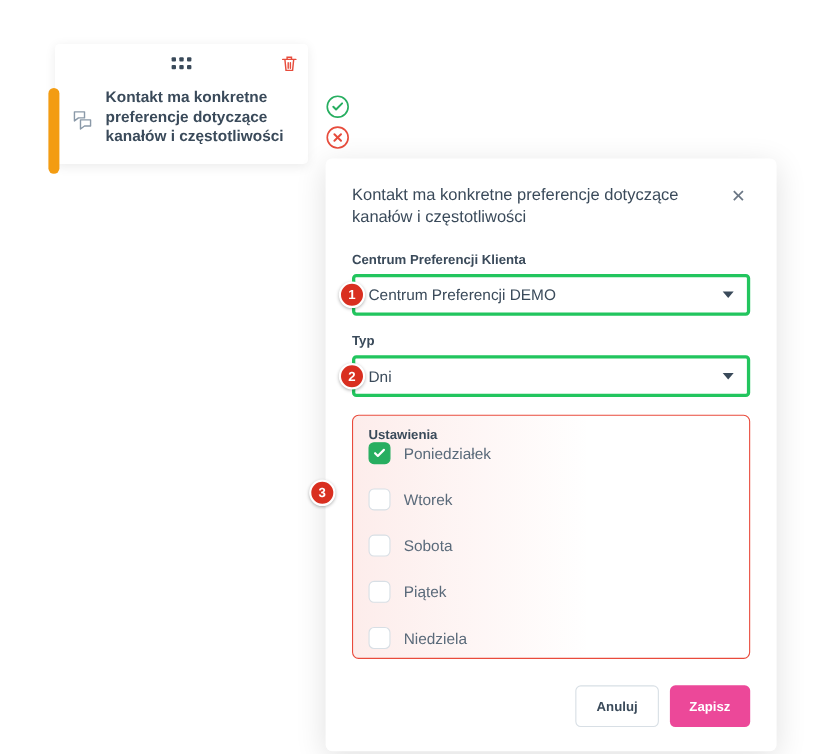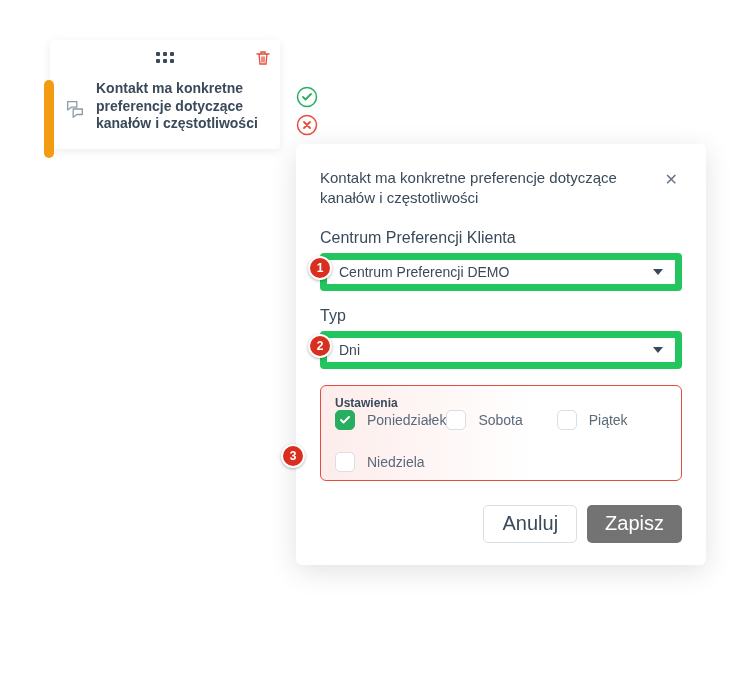--- a/index.html
+++ b/index.html
@@ -105,28 +105,28 @@
   }
   .panel-close {
     font-size: 16px;
     color: #6b7785;
     cursor: pointer;
     line-height: 1;
     padding: 4px;
   }
   .field-group { margin-bottom: 16px; position: relative; }
   .field-label {
-    font-size: 16px;
-    font-weight: 400;
+    font-size: 12px;
+    font-weight: 700;
     color: #3a4a5a;
     margin-bottom: 6px;
   }
   .select {
     height: 38px;
-    border: 7px solid #22c55e;
+    border: 3px solid #22c55e;
     border-radius: 4px;
     display: flex;
     align-items: center;
     justify-content: space-between;
     padding: 0 12px;
     cursor: pointer;
     font-size: 14px;
     color: #3a4a5a;
     background: #fff;
   }
@@ -145,21 +145,21 @@
     margin-top: 6px;
     background: linear-gradient(to right, rgba(233,75,60,0.10), rgba(233,75,60,0.0) 60%);
   }
   .settings-box .box-label {
     font-size: 12px;
     font-weight: 700;
     color: #3a4a5a;
   }
   .day-grid {
     display: grid;
-    grid-template-columns: 1fr 1fr 1fr;
+    grid-template-columns: 1fr;
     row-gap: 22px;
   }
   .day-item {
     display: flex;
     align-items: center;
     font-size: 14px;
     color: #5a6a7a;
   }
   .chk {
     width: 20px;
@@ -203,34 +203,34 @@
   .panel-footer {
     display: flex;
     justify-content: flex-end;
     gap: 10px;
     margin-top: 24px;
   }
   .btn {
     height: 38px;
     padding: 0 18px;
     border-radius: 5px;
-    font-size: 20px;
-    font-weight: 400;
+    font-size: 12px;
+    font-weight: 700;
     cursor: pointer;
     border: none;
     display: inline-flex;
     align-items: center;
   }
   .btn-secondary {
     background: #fff;
     color: #3a4a5a;
     border: 1px solid #d8dfe5;
   }
   .btn-primary {
-    background: #737373;
+    background: #ec4899;
     color: #fff;
   }
 </style>
 </head>
 <body>
 
 <div class="flow-node">
   <div class="orange-bar"></div>
 
   <div class="drag-handle">
@@ -304,20 +304,24 @@
 
       <div class="day-item">
         <span class="chk checked">
           <svg width="12" height="12" viewBox="0 0 12 12">
               <path d="M2 6l2.5 2.5L10 3" stroke="#fff" stroke-width="2" fill="none" stroke-linecap="round" stroke-linejoin="round"></path>
             </svg>
         </span>
         <span>Poniedziałek</span>
       </div>
 
+      <div class="day-item">
+        <span class="chk"></span>
+        <span>Wtorek</span>
+      </div>
 
 
 
       <div class="day-item">
         <span class="chk"></span>
         <span>Sobota</span>
       </div>
 
       <div class="day-item">
         <span class="chk"></span>

